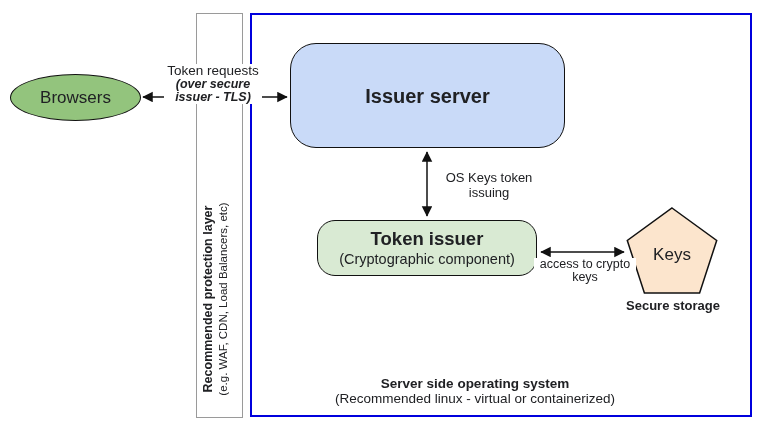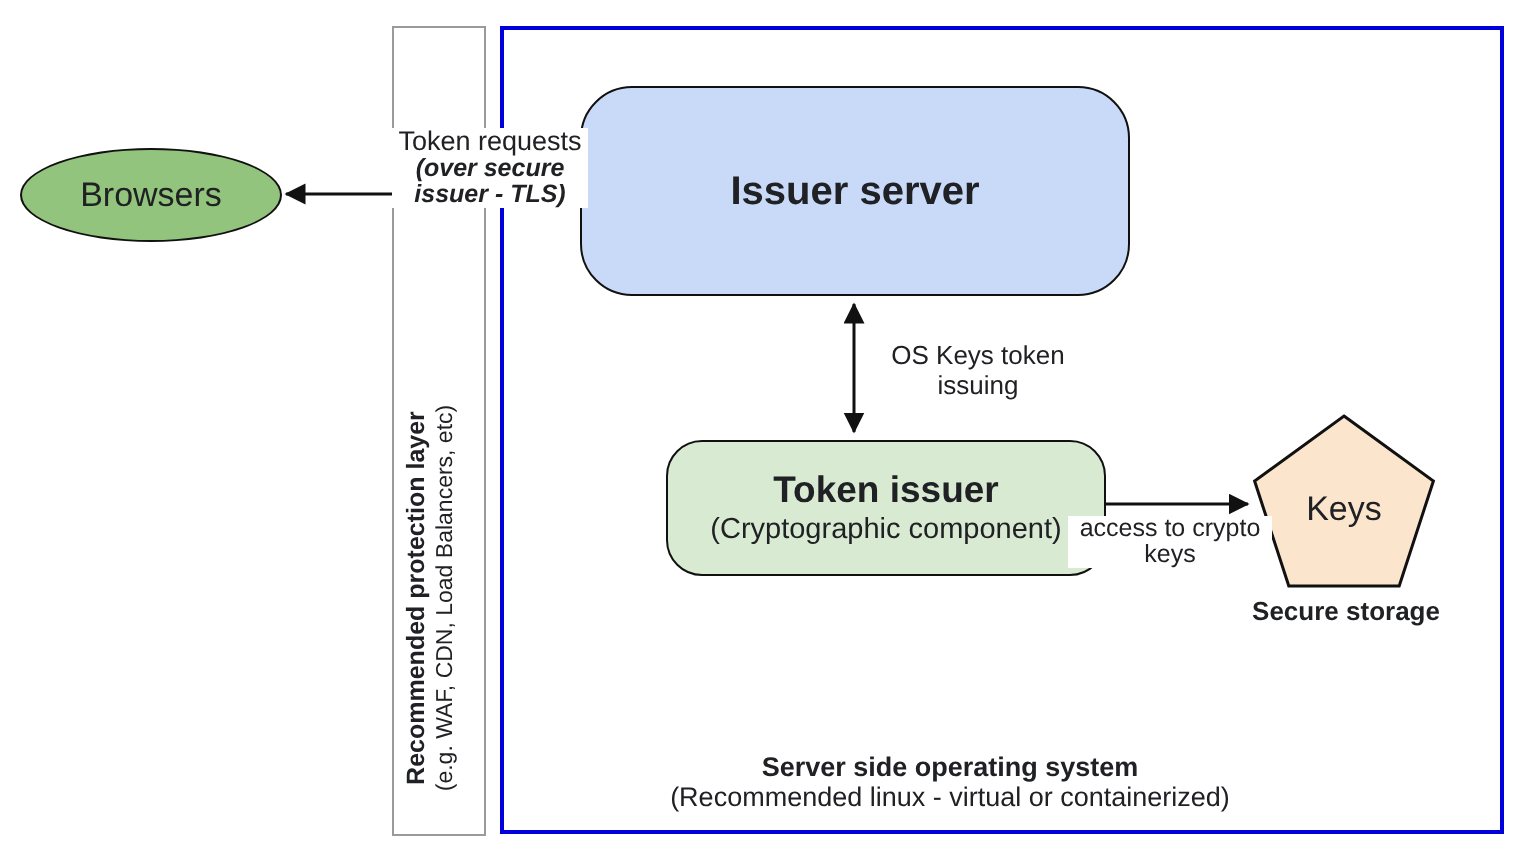--- a/index.html
+++ b/index.html
@@ -27,39 +27,39 @@
   }
   .issuer-box {
     position:absolute; left:290px; top:43px; width:275px; height:105px;
     background:#c9daf8; border:1.5px solid #111111; border-radius:26px;
     display:flex; flex-direction:row; align-items:center; justify-content:center;
     box-sizing:border-box; text-align:center;
   }
   .issuer-box .t { font-size:20px; font-weight:bold; line-height:24px; }
   .issuer-box .s { font-size:15px; line-height:19px; }
   .tokenissuer-box {
-    position:absolute; left:317px; top:220px; width:220px; height:68px;
+    position:absolute; left:317px; top:220px; width:220px; height:56px;
     background:#d9ead3; border:1.5px solid #111111; border-radius:18px;
     display:flex; flex-direction:column; align-items:center; justify-content:center;
-    box-sizing:border-box; text-align:center;margin-left:16px;
+    box-sizing:border-box; text-align:center;
   }
   .tokenissuer-box .t { font-size:18.5px; font-weight:bold; line-height:22px; }
   .tokenissuer-box .s { font-size:14.5px; line-height:18px; }
   .keys-label {
     position:absolute; left:642px; top:245px; width:60px; text-align:center;
     font-size:17px;
   }
   .secure-storage {
     position:absolute; left:612px; top:298px; width:122px; text-align:center;
     font-size:13px; font-weight:bold;
   }
   
   .lbl-token-requests {
     position:absolute; left:164px; top:64px; width:98px; text-align:center;
-    background:#ffffff; font-size:13.5px; line-height:14px;margin-left:32px;
+    background:#ffffff; font-size:13.5px; line-height:14px;
   }
   .lbl-token-requests .it { font-style:italic; font-size:12.5px; line-height:13px;font-weight:bold; }
   .lbl-os-issuing {
     position:absolute; left:433px; top:170px; width:112px; text-align:center;
     font-size:13px; line-height:15px; background:#ffffff;
   }
   .lbl-secure-runtime {
     position:absolute; left:534px; top:258px; width:102px; text-align:center;
     font-size:12.5px; line-height:13px; background:#ffffff;
   }

